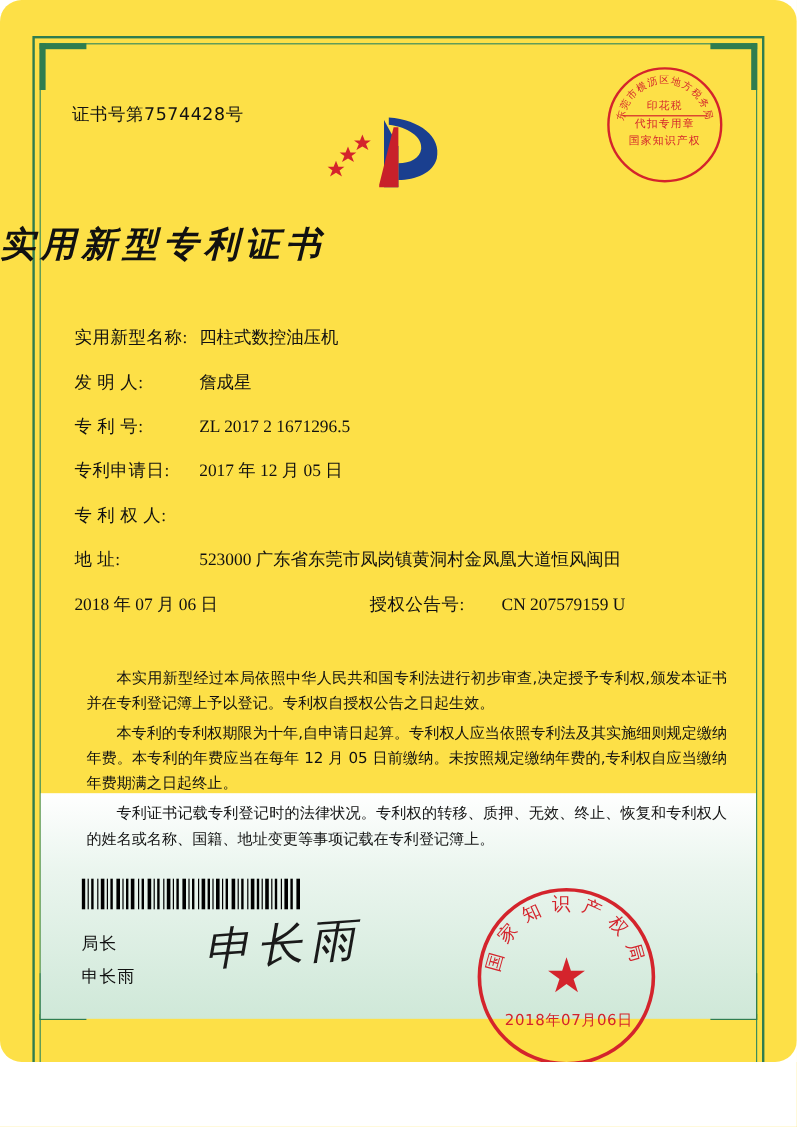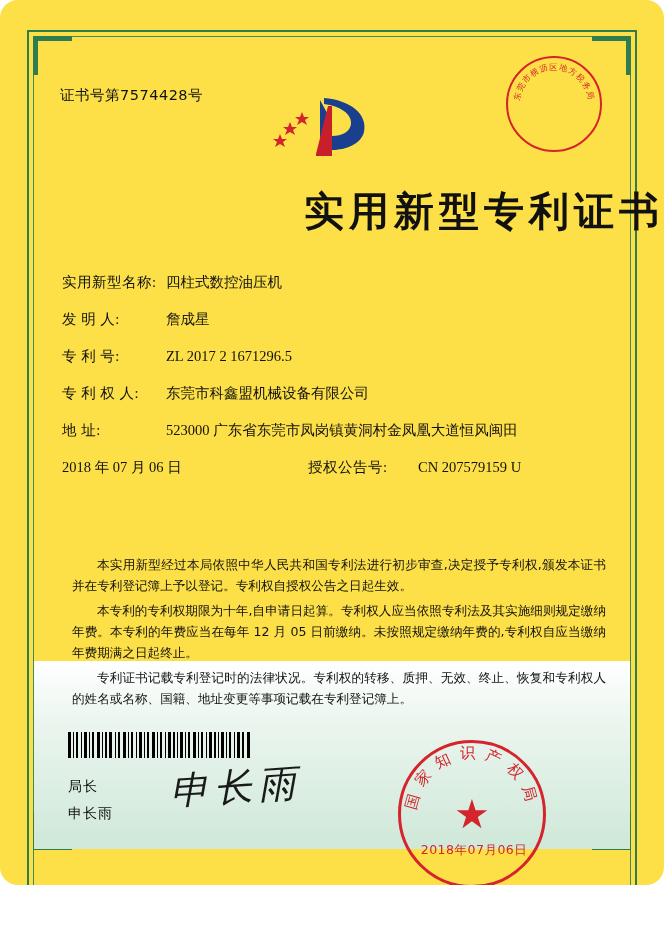--- a/index.html
+++ b/index.html
@@ -99,26 +99,27 @@
     white-space: nowrap;
   }
   .seal-top .seal-lines div { border-bottom: none; }
   .seal-top .seal-line-mid { border-top: 1px solid #d4242c; border-bottom: 1px solid #d4242c; padding: 1px 0; }
 
   
   .main-title {
     position: absolute;
     left: 0; top: 184px;
     width: 664px;
-    text-align: right;
+    text-align: left;
     font-family: "DejaVu Serif", "Liberation Serif", serif;
-    font-size: 40px;
+    font-size: 29px;
     font-weight: bold;
     letter-spacing: 5px;
     color: #111;
+    font-style: italic;
   }
 
   
   .fields {
     position: absolute;
     left: 62px; top: 272px;
     width: 545px;
     font-size: 14.5px;
     color: #111;
   }
@@ -261,20 +262,25 @@
 
     <div class="seal-top">
       <svg class="seal-arc" viewBox="0 0 96 96">
         <defs>
             <path id="arcTop" d="M 12,48 A 36,36 0 0 1 84,48"></path>
           </defs>
         <text font-size="8.5" fill="#d4242c" letter-spacing="1.2">
           <textPath href="#arcTop" startOffset="50%" text-anchor="middle">东莞市横沥区地方税务局</textPath>
         </text>
       </svg>
+      <div class="seal-lines">
+        <div>印花税</div>
+        <div class="seal-line-mid">代扣专用章</div>
+        <div>国家知识产权</div>
+      </div>
     </div>
 
     <div class="main-title">实用新型专利证书</div>
 
     <div class="fields">
 
       <div class="frow">
         <div class="flabel">实用新型名称:</div>
         <div class="fvalue">四柱式数控油压机</div>
       </div>
@@ -282,24 +288,27 @@
       <div class="frow">
         <div class="flabel">发 明 人:</div>
         <div class="fvalue">詹成星</div>
       </div>
 
       <div class="frow">
         <div class="flabel">专 利 号:</div>
         <div class="fvalue">ZL 2017 2 1671296.5</div>
       </div>
 
+      <div class="frow">
+        <div class="flabel">专利申请日:</div>
+        <div class="fvalue">2017 年 12 月 05 日</div>
+      </div>
 
       <div class="frow">
         <div class="flabel">专 利 权 人:</div>
-        <div class="fvalue">东莞市科鑫盟机械设备有限公司</div>
       </div>
 
       <div class="frow">
         <div class="flabel">地 址:</div>
         <div class="fvalue">
           <span>523000 广东省东莞市凤岗镇黄洞村金凤凰大道恒风闽田</span>
         </div>
       </div>
 
       <div class="frow two">

